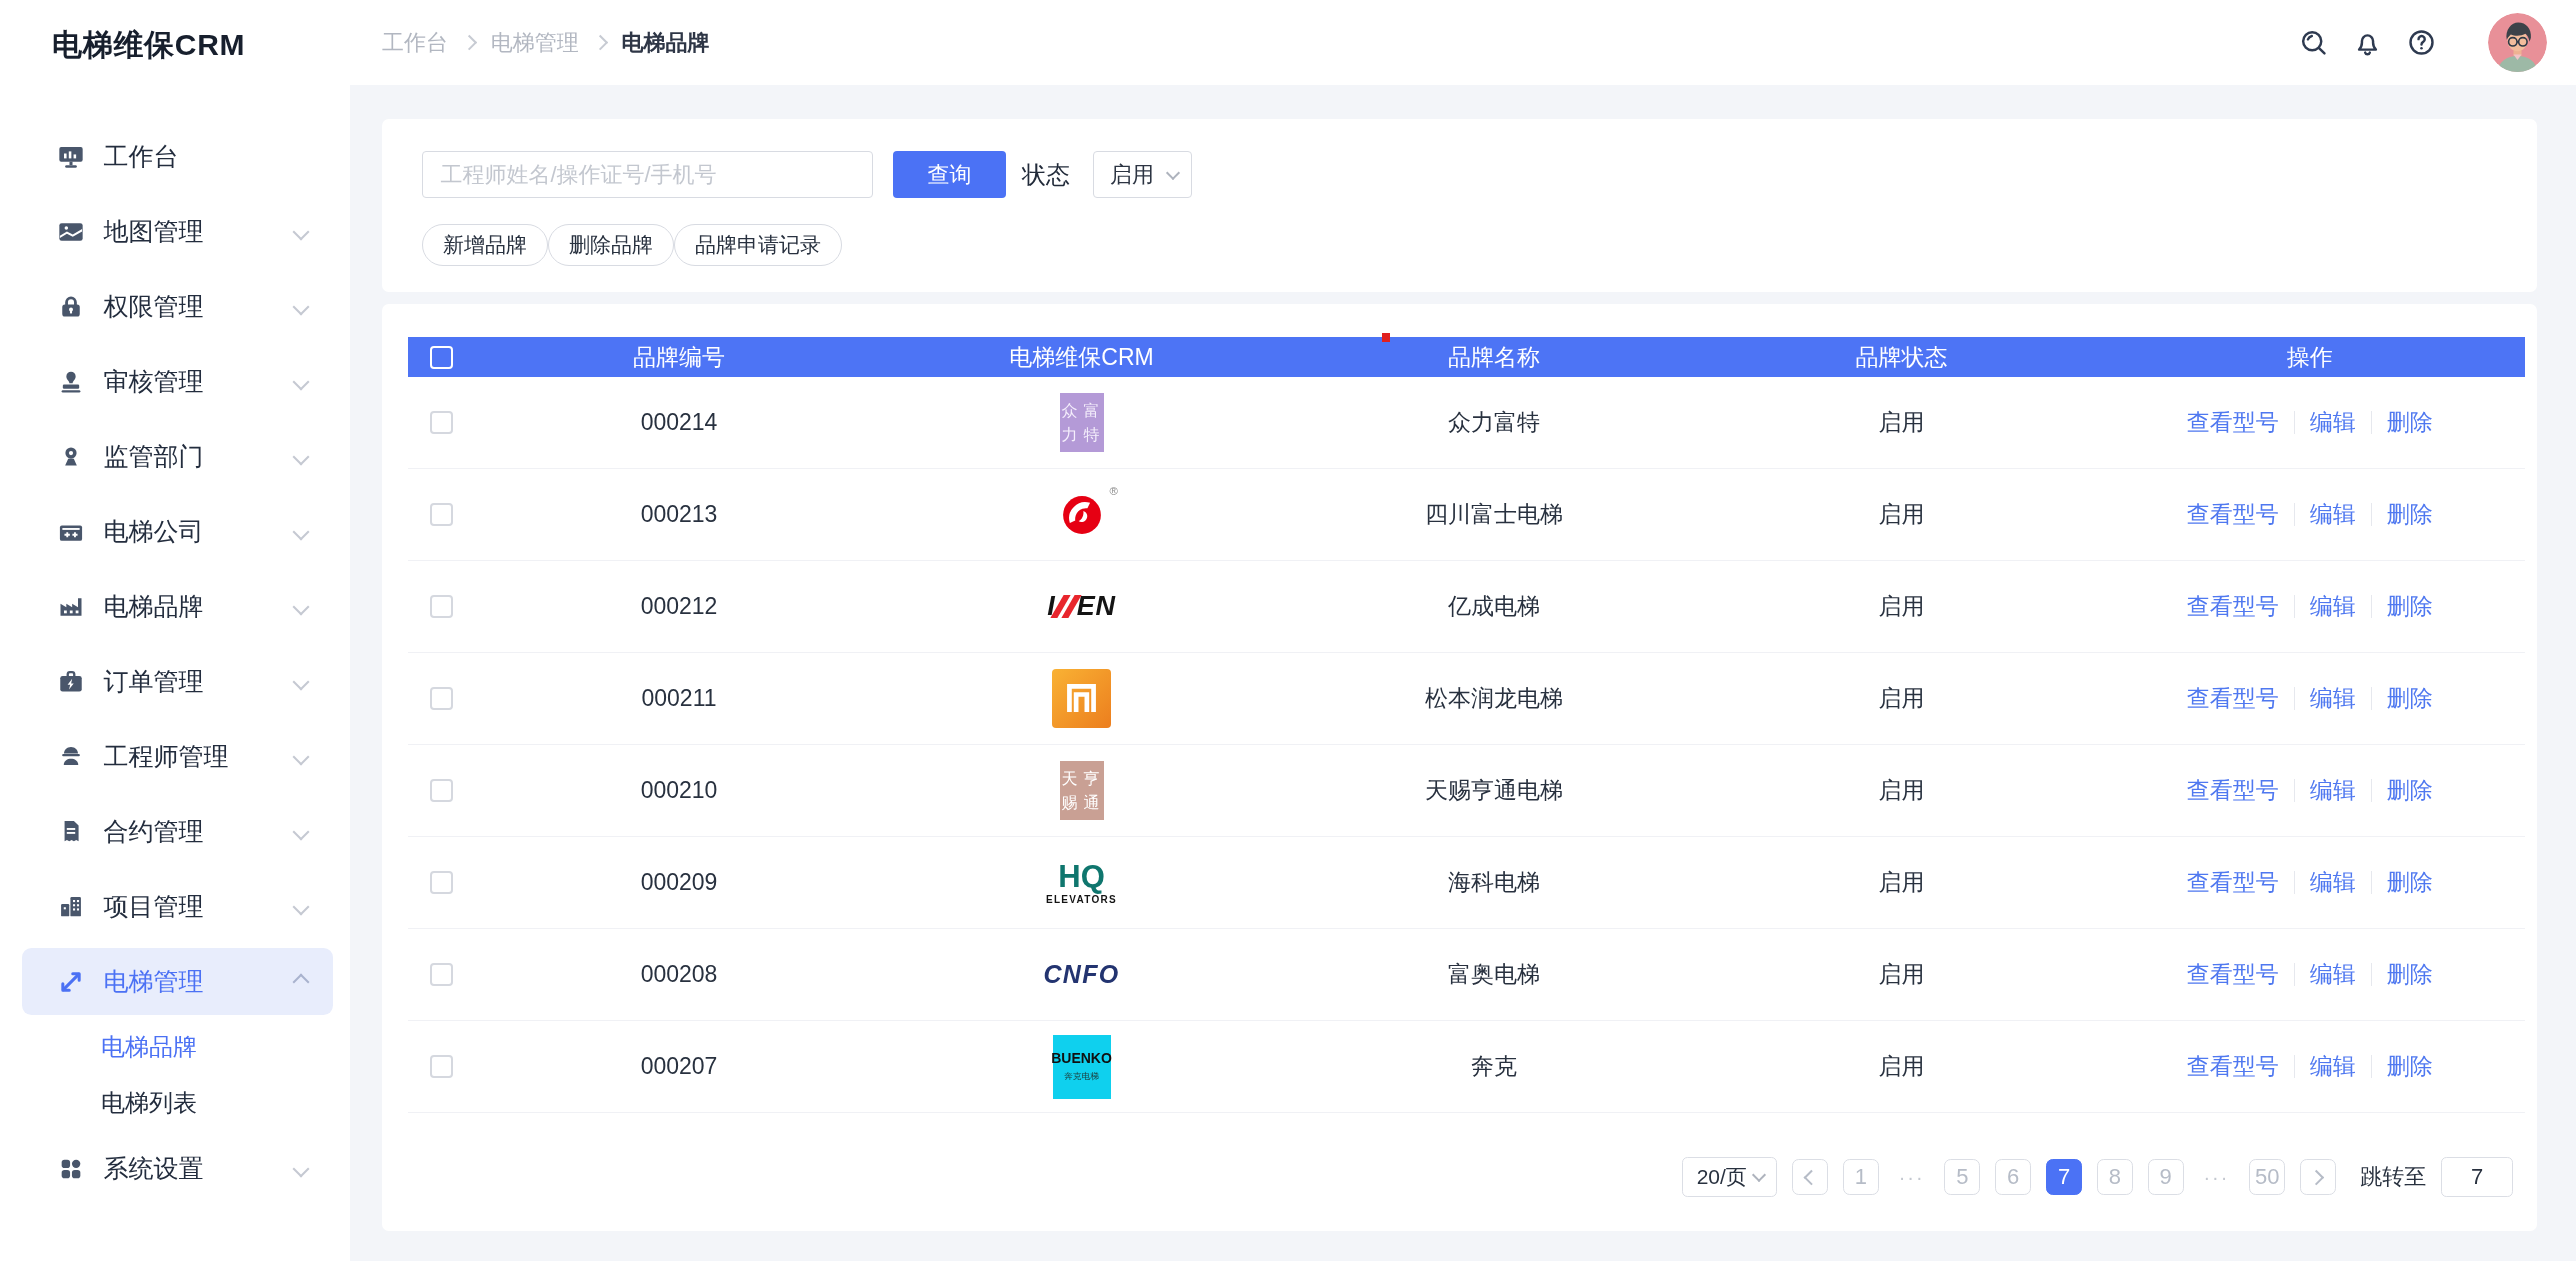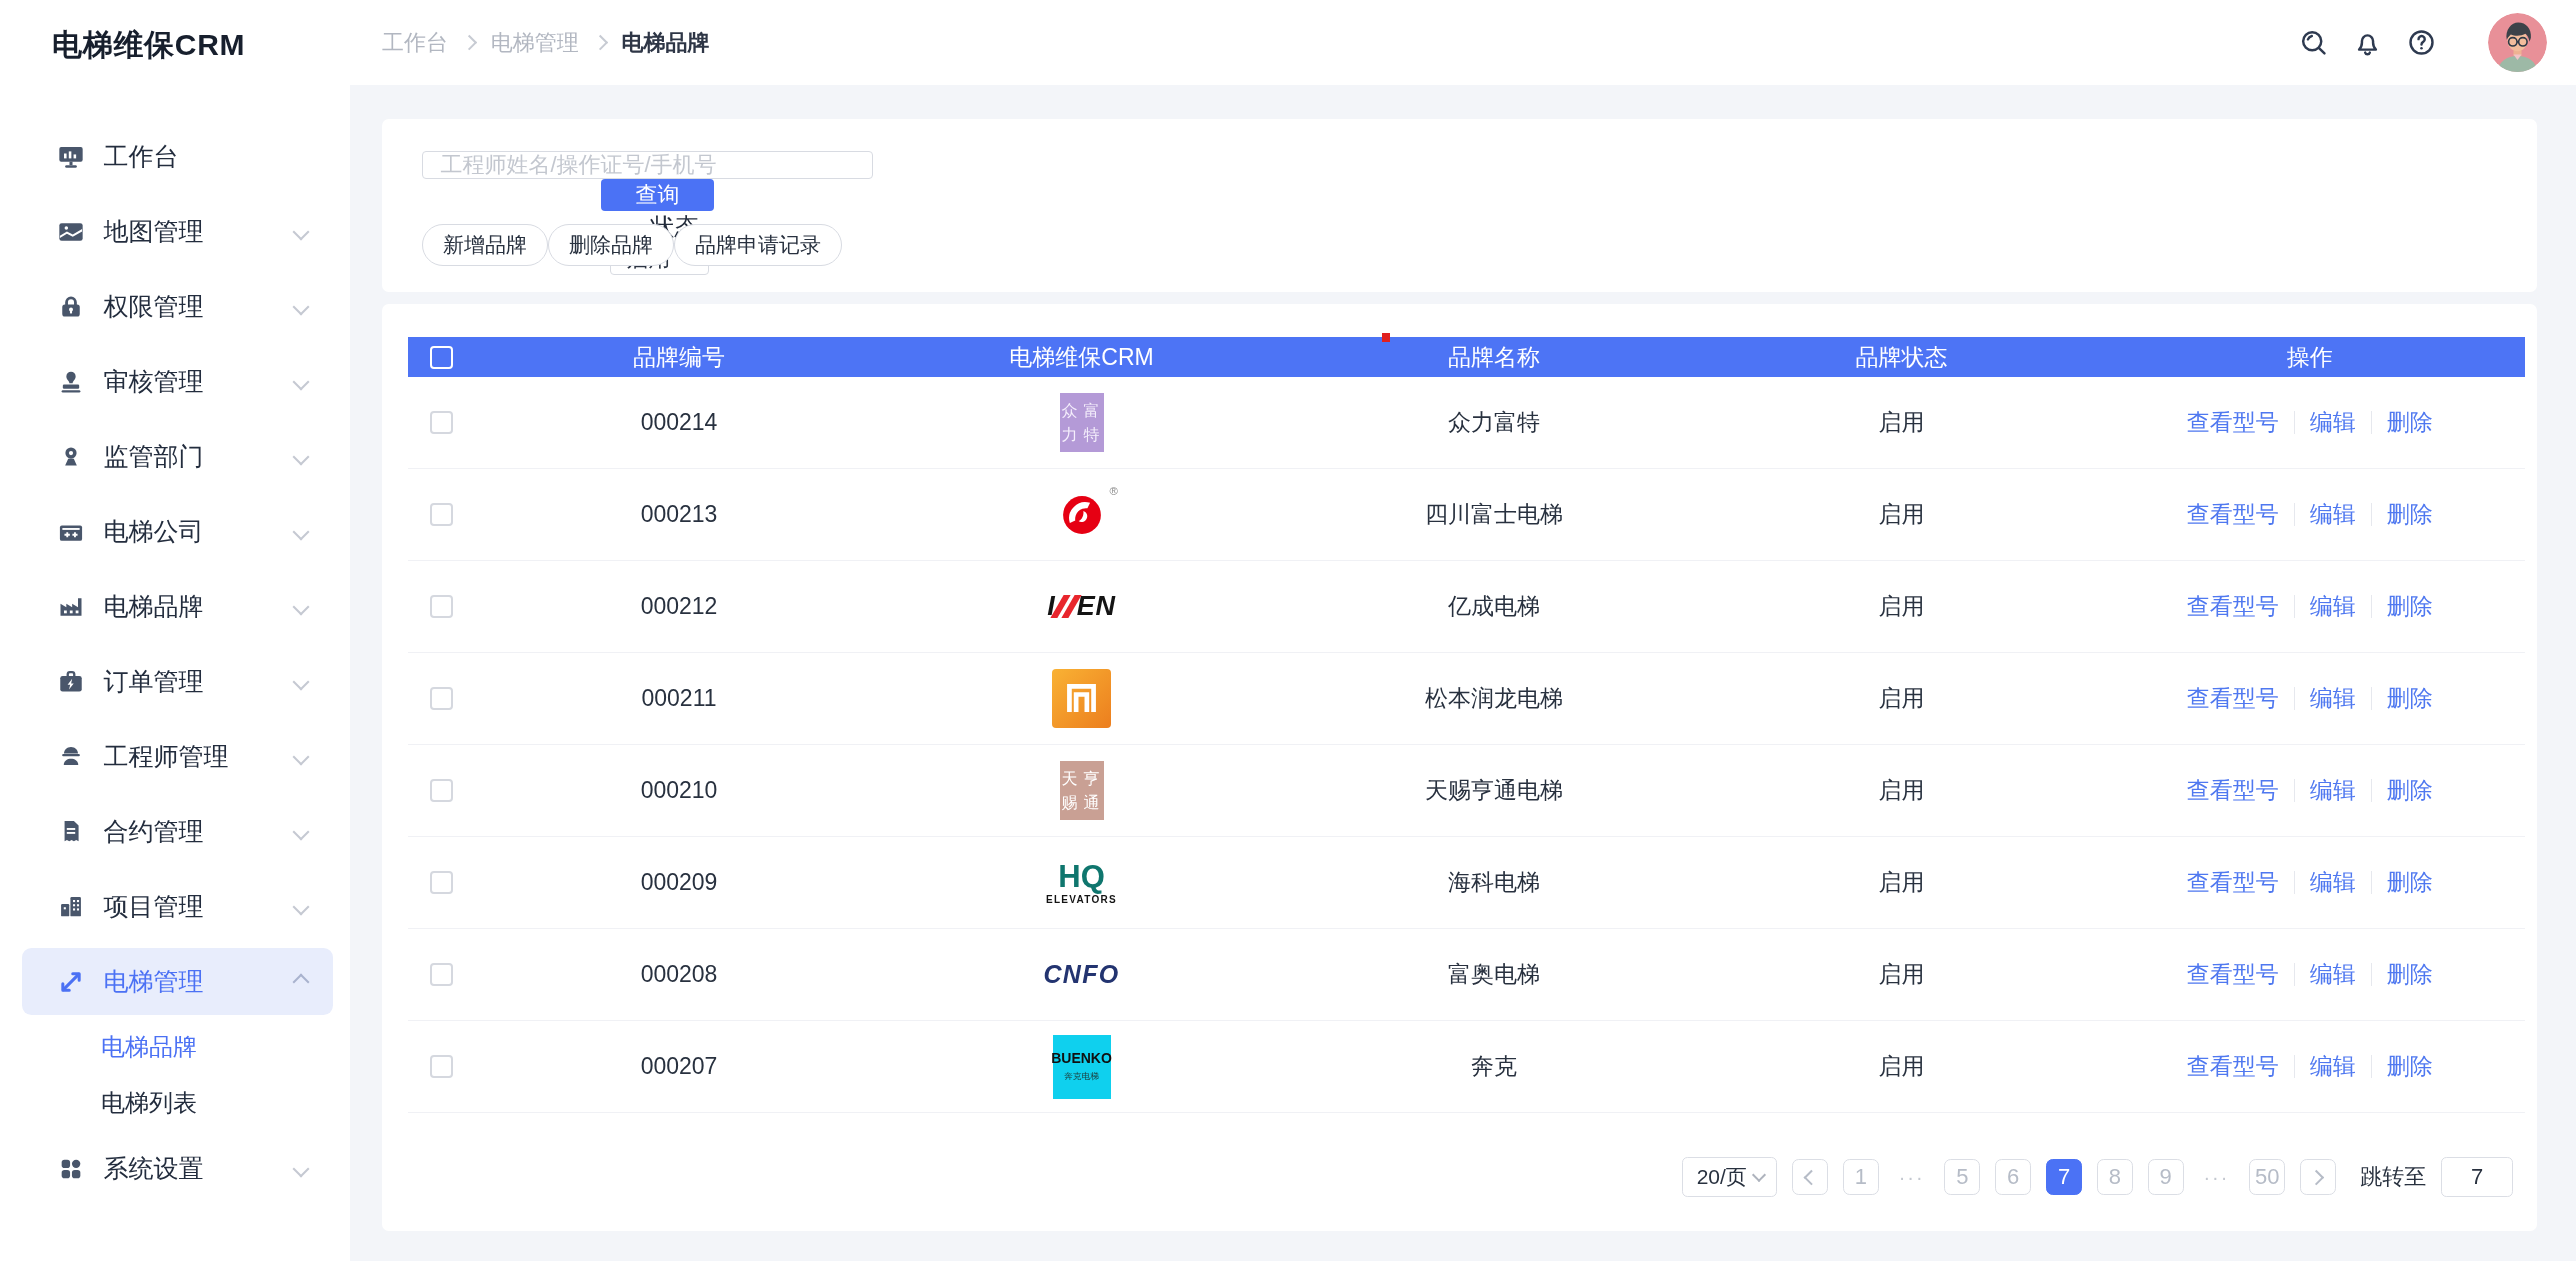--- a/index.html
+++ b/index.html
@@ -36,27 +36,27 @@
   .sub-item{height:56px;display:flex;align-items:center;padding-left:101px;
             font-size:24px;color:#232d3e;cursor:pointer;}
   .sub-item.active{color:#4b71f4;}
 
   
   .card{position:absolute;background:#fff;border-radius:6.7px;}
   .card-filter{left:382px;top:119px;width:2155px;height:173px;}
   .card-table{left:382px;top:304px;width:2155px;height:927px;}
 
   
-  .filter-row{position:absolute;left:40px;top:32px;height:47px;display:flex;align-items:center;flex-direction:column;}
+  .filter-row{position:absolute;left:40px;top:32px;height:47px;display:flex;align-items:center;}
   .search-input{width:451px;height:47px;box-sizing:border-box;border:1.3px solid #d8dbe2;border-radius:4px;
                 padding:0 17.4px;font-size:22px;color:#2c3442;outline:none;background:#fff;}
   .search-input::placeholder{color:#c3c7cf;}
   .btn-query{width:113px;height:47px;margin-left:20px;background:#4b72f5;color:#fff;font-size:22px;
              border:none;border-radius:4px;cursor:pointer;}
-  .status-label{margin-left:54px;font-size:24px;color:#222b3a;}
+  .status-label{margin-left:16px;font-size:24px;color:#222b3a;}
   .status-select{margin-left:23px;width:99px;height:47px;box-sizing:border-box;border:1.3px solid #d8dbe2;
                  border-radius:4px;display:flex;align-items:center;justify-content:space-between;
                  padding:0 13.4px 0 16px;font-size:22px;color:#2c3442;cursor:pointer;background:#fff;}
   .sel-chev{width:8px;height:8px;border-right:2px solid #aeb3bd;border-bottom:2px solid #aeb3bd;
             transform:rotate(45deg);margin-top:-4px;}
   .pill-row{position:absolute;left:40px;top:105px;display:flex;}
   .pill{height:42px;padding:0 20px;border:1.3px solid #d8dbe2;border-radius:21.5px;display:flex;
         align-items:center;font-size:21px;color:#28313f;background:#fff;cursor:pointer;box-sizing:border-box;}
 
   

